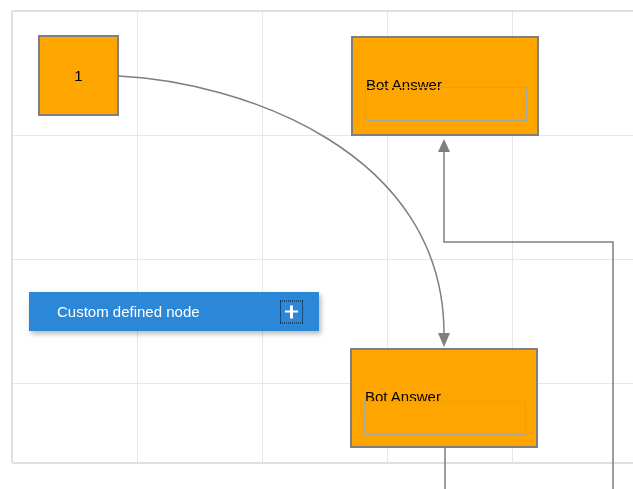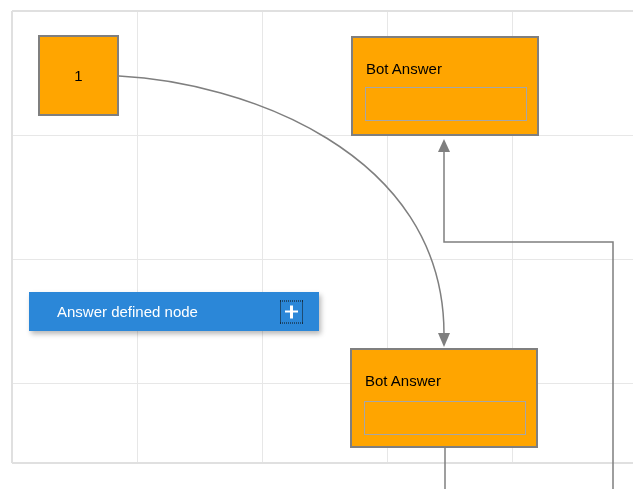--- a/index.html
+++ b/index.html
@@ -12,21 +12,21 @@
   .orange-node{background:#ffa500;border:2px solid #7f7f7f;}
   #node1{
     left:38px;top:35px;width:81px;height:81px;
     display:flex;align-items:center;justify-content:center;
     font-size:15px;color:#000;
   }
   .bot-node{width:188px;height:100px;}
   #bot-top{left:351px;top:36px;}
   #bot-bottom{left:350px;top:348px;}
   .bot-title{
-    position:absolute;left:13px;top:22px;
+    position:absolute;left:13px;top:38px;
     font-size:15px;color:#000;white-space:nowrap;
   }
   .bot-input{
     position:absolute;left:12px;top:49px;width:162px;height:34px;
     box-sizing:border-box;border:1px solid #a6a6a6;background:transparent;
     outline:none;font-size:14px;color:#000;padding:0 6px;
   }
   #custom-node{
     left:29px;top:292px;width:290px;height:39px;
     background:#2b87d8;color:#ffffff;
@@ -88,19 +88,19 @@
     <span class="bot-title">Bot Answer</span>
     <input class="bot-input" type="text" value="" style="">
   </div>
 
   <div id="bot-bottom" class="node orange-node bot-node">
     <span class="bot-title">Bot Answer</span>
     <input class="bot-input" style="top: 51px;" type="text" value="">
   </div>
 
   <div id="custom-node" class="node">
-    <span>Answer defined node</span>
+    <span>Custom defined node</span>
     <button id="add-btn">
       <span class="plus-icon"></span>
     </button>
   </div>
 
 </div>
 
 </body></html>

